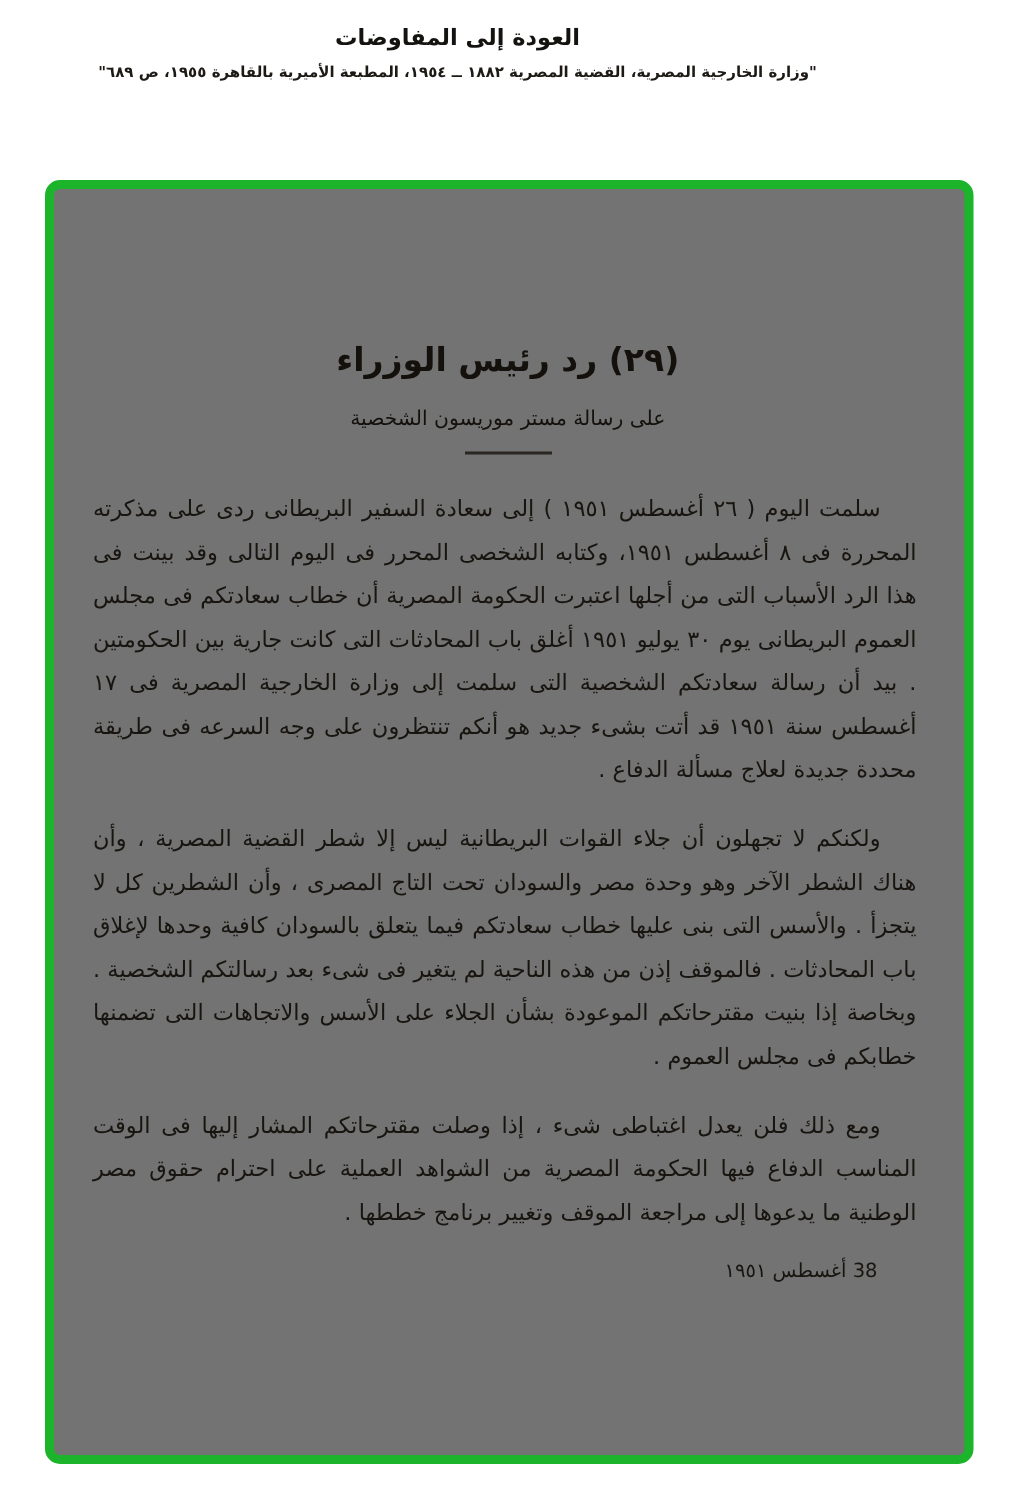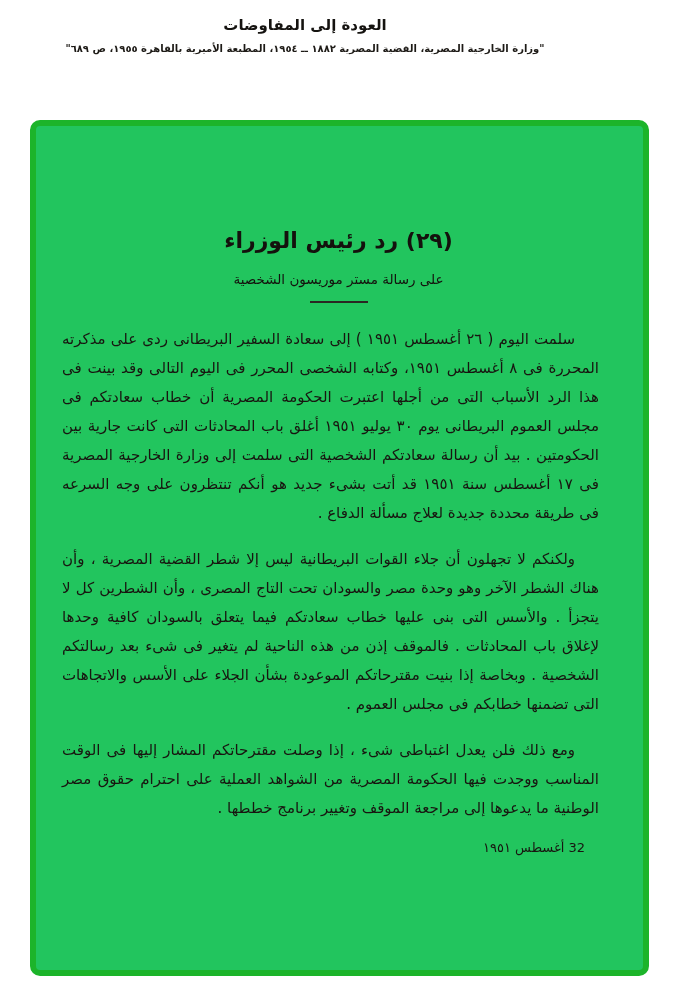--- a/index.html
+++ b/index.html
@@ -41,21 +41,21 @@
   }
   .doc-frame {
     position: absolute;
     left: 30px;
     top: 120px;
     width: 619px;
     height: 856px;
     box-sizing: border-box;
     border: 6px solid #1cb42a;
     border-radius: 10px;
-    background: #22c55e;
+    background: #737373;
     padding: 102px 28px 0 26px;
     direction: rtl;
   }
   .doc-title {
     text-align: center;
     font-size: 22px;
     font-weight: bold;
     margin-bottom: 18px;
     color: #14110d;
   }
@@ -70,21 +70,21 @@
     width: 58px;
     height: 0;
     border-top: 2px solid #2a2722;
     margin: 0 auto 22px auto;
   }
   .doc-body p {
     font-size: 15px;
     line-height: 29px;
     text-align: justify;
     text-justify: inter-word;
-    margin: 0 16px 17px 0;
+    margin: 0 4px 17px 0;
     text-indent: 24px;
     color: #181510;
   }
   .doc-date {
     font-size: 13px;
     text-align: right;
     padding-left: 0;
     margin: 8px 30px 0 0;
     color: #181510;
   }
@@ -97,16 +97,16 @@
   <div class="header-line3">"وزارة الخارجية المصرية، القضية المصرية ١٨٨٢ ــ ١٩٥٤، المطبعة الأميرية بالقاهرة ١٩٥٥، ص ٦٨٩"</div>
 </div>
 
 <div class="doc-frame" lang="ar" dir="rtl" style="border-color: rgb(28, 180, 42);">
   <div class="doc-title">(٢٩) رد رئيس الوزراء</div>
   <div class="doc-subtitle">على رسالة مستر موريسون الشخصية</div>
   <div class="title-divider"></div>
   <div class="doc-body">
     <p>سلمت اليوم ( ٢٦ أغسطس ١٩٥١ ) إلى سعادة السفير البريطانى ردى على مذكرته المحررة فى ٨ أغسطس ١٩٥١، وكتابه الشخصى المحرر فى اليوم التالى وقد بينت فى هذا الرد الأسباب التى من أجلها اعتبرت الحكومة المصرية أن خطاب سعادتكم فى مجلس العموم البريطانى يوم ٣٠ يوليو ١٩٥١ أغلق باب المحادثات التى كانت جارية بين الحكومتين . بيد أن رسالة سعادتكم الشخصية التى سلمت إلى وزارة الخارجية المصرية فى ١٧ أغسطس سنة ١٩٥١ قد أتت بشىء جديد هو أنكم تنتظرون على وجه السرعه فى طريقة محددة جديدة لعلاج مسألة الدفاع .</p>
     <p>ولكنكم لا تجهلون أن جلاء القوات البريطانية ليس إلا شطر القضية المصرية ، وأن هناك الشطر الآخر وهو وحدة مصر والسودان تحت التاج المصرى ، وأن الشطرين كل لا يتجزأ . والأسس التى بنى عليها خطاب سعادتكم فيما يتعلق بالسودان كافية وحدها لإغلاق باب المحادثات . فالموقف إذن من هذه الناحية لم يتغير فى شىء بعد رسالتكم الشخصية . وبخاصة إذا بنيت مقترحاتكم الموعودة بشأن الجلاء على الأسس والاتجاهات التى تضمنها خطابكم فى مجلس العموم .</p>
-    <p>ومع ذلك فلن يعدل اغتباطى شىء ، إذا وصلت مقترحاتكم المشار إليها فى الوقت المناسب ووجدت فيها الحكومة المصرية من الشواهد العملية على احترام حقوق مصر الوطنية ما يدعوها إلى مراجعة الموقف وتغيير برنامج خططها .</p>
+    <p>ومع ذلك فلن يعدل اغتباطى شىء ، إذا وصلت مقترحاتكم المشار إليها فى الوقت المناسب الدفاع فيها الحكومة المصرية من الشواهد العملية على احترام حقوق مصر الوطنية ما يدعوها إلى مراجعة الموقف وتغيير برنامج خططها .</p>
   </div>
-  <div class="doc-date">32 أغسطس ١٩٥١</div>
+  <div class="doc-date">38 أغسطس ١٩٥١</div>
 </div>
 
 </body></html>

